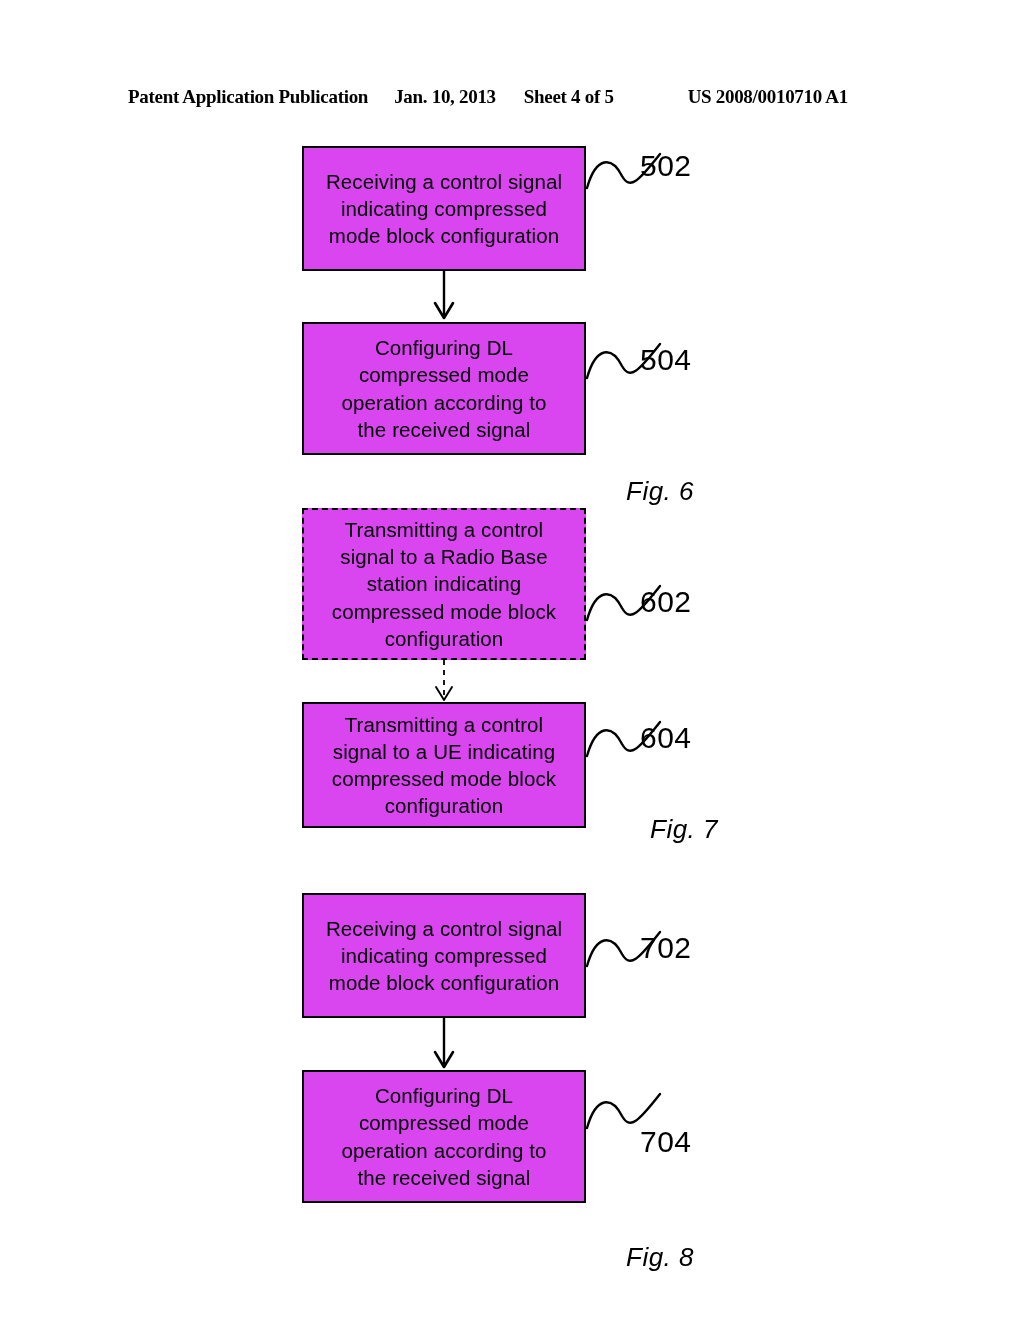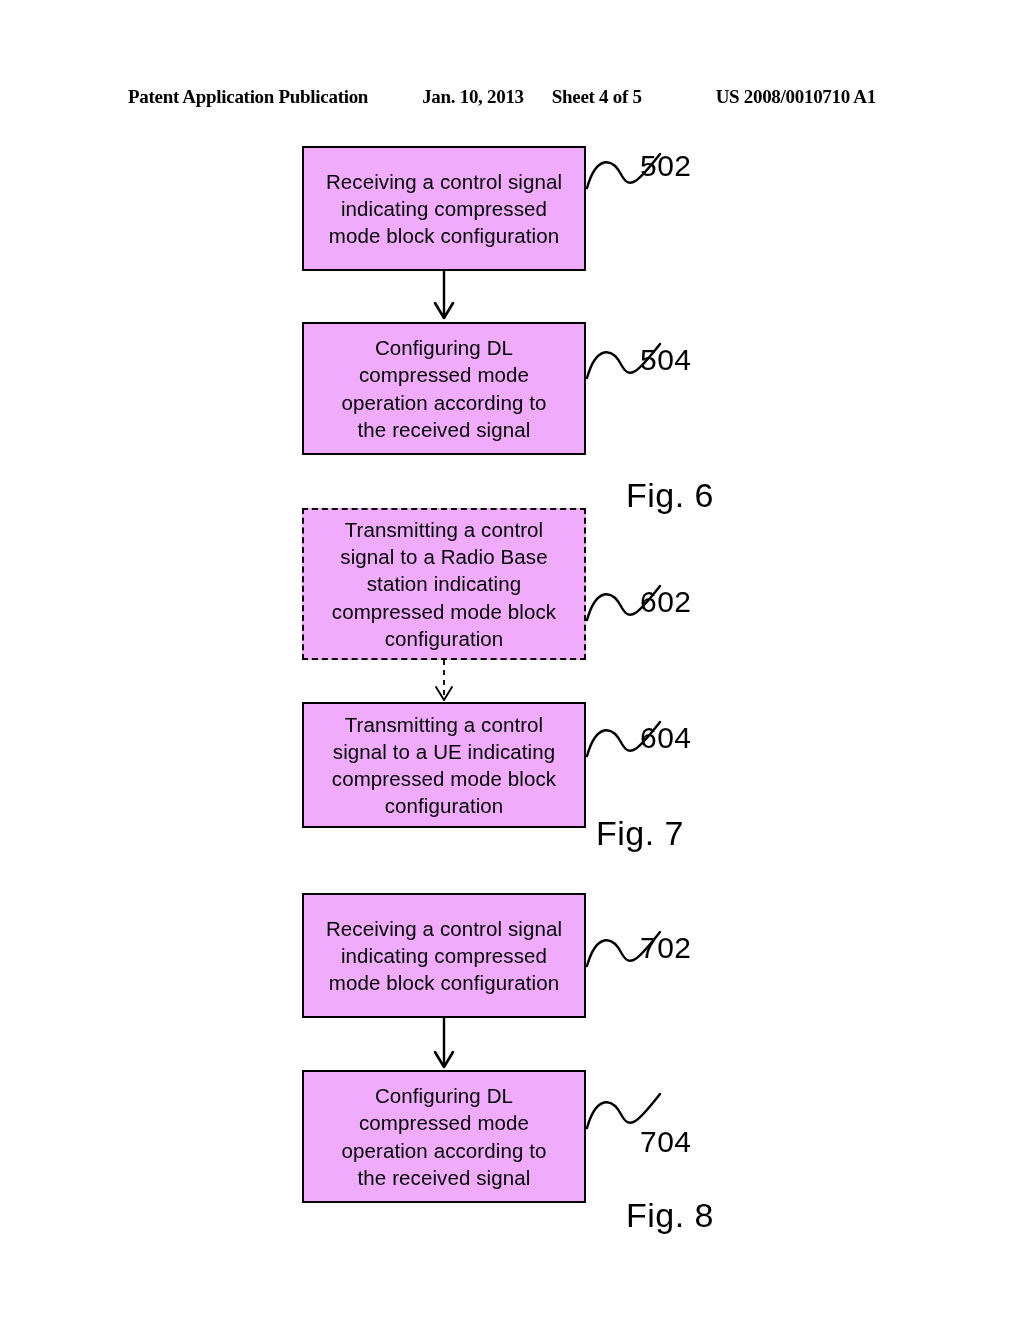--- a/index.html
+++ b/index.html
@@ -27,29 +27,29 @@
     height: 26px;
     font-family: "Liberation Serif", serif;
     font-weight: bold;
     font-size: 19px;
     letter-spacing: -0.3px;
     white-space: nowrap;
     display: flex;
     align-items: baseline;
   }
   .header .h-pub   { }
-  .header .h-date  { margin-left: 54px; }
+  .header .h-date  { margin-left: 26px; }
   .header .h-sheet { margin-left: 28px; }
   .header .h-pat   { margin-left: 74px; }
 
   
   .box {
     position: absolute;
     box-sizing: border-box;
-    background: #f0abfc;
+    background: #d946ef;
     border: 2.5px solid #000000;
     display: flex;
     align-items: center;
     justify-content: center;
     text-align: center;
     font-size: 20.5px;
     line-height: 1.33;
     letter-spacing: 0.1px;
     padding: 4px 10px;
   }
@@ -74,24 +74,25 @@
     position: absolute;
     font-size: 30px;
     line-height: 1;
     letter-spacing: 0.5px;
     white-space: nowrap;
   }
 
   
   .figcap {
     position: absolute;
-    font-size: 34px;
+    font-size: 26px;
     line-height: 1;
     letter-spacing: 0.5px;
     white-space: nowrap;
+    font-style: italic;
   }
 </style>
 </head>
 <body>
 
 <div id="page">
 
   <div class="header">
     <span class="h-pub">Patent Application Publication</span>
     <span class="h-date">Jan. 10, 2013</span>
@@ -172,21 +173,21 @@
     </span>
   </div>
 
   <div class="leader" style="left:586px; top:718px;">
     <svg width="76" height="40" viewBox="0 0 76 40">
       <path d="M1,38 C10,6 26,6 36,26 C44,40 52,32 74,4" fill="none" stroke="#000" stroke-width="2.4" stroke-linecap="round"></path>
     </svg>
   </div>
   <div class="refnum" style="left:640px; top:723px;">604</div>
 
-  <div class="figcap" style="left:596px; top:816px;text-align:center;">Fig. 7</div>
+  <div class="figcap" style="left:650px; top:816px;text-align:center;">Fig. 7</div>
 
   <div class="box" style="left:302px; top:893px; width:284px; height:125px;">
     <span class="txt">
       <span>Receiving a control signal</span><br>
       <span>indicating compressed</span><br>
       <span>mode block configuration</span>
     </span>
   </div>
 
   <div class="leader" style="left:586px; top:928px;">
@@ -212,15 +213,15 @@
     </span>
   </div>
 
   <div class="leader" style="left:586px; top:1090px;">
     <svg width="76" height="40" viewBox="0 0 76 40">
       <path d="M1,38 C10,6 26,6 36,26 C44,40 52,32 74,4" fill="none" stroke="#000" stroke-width="2.4" stroke-linecap="round"></path>
     </svg>
   </div>
   <div class="refnum" style="left:640px; top:1095px;margin-top:32px;">704</div>
 
-  <div class="figcap" style="left:626px; top:1198px;">Fig. 8</div>
+  <div class="figcap" style="left:626px; top:1244px;">Fig. 8</div>
 
 </div>
 
 </body></html>

